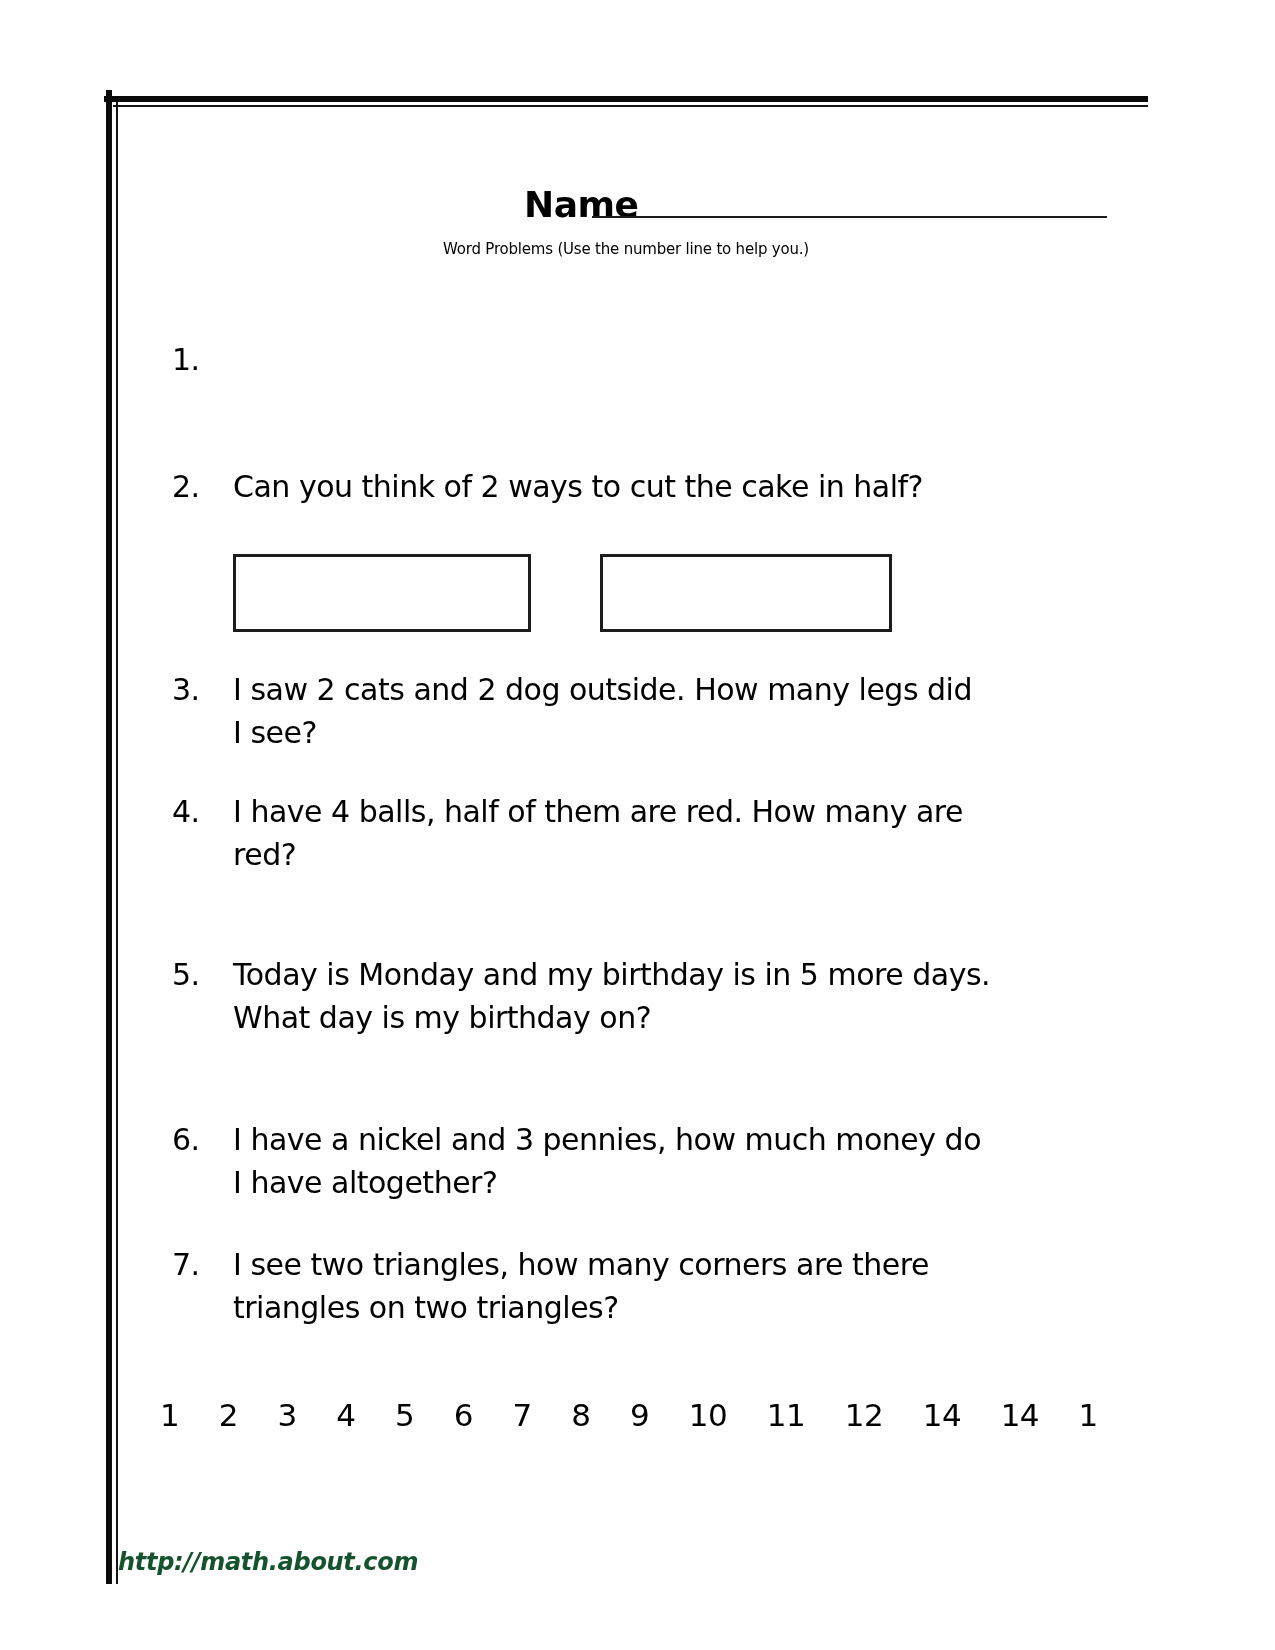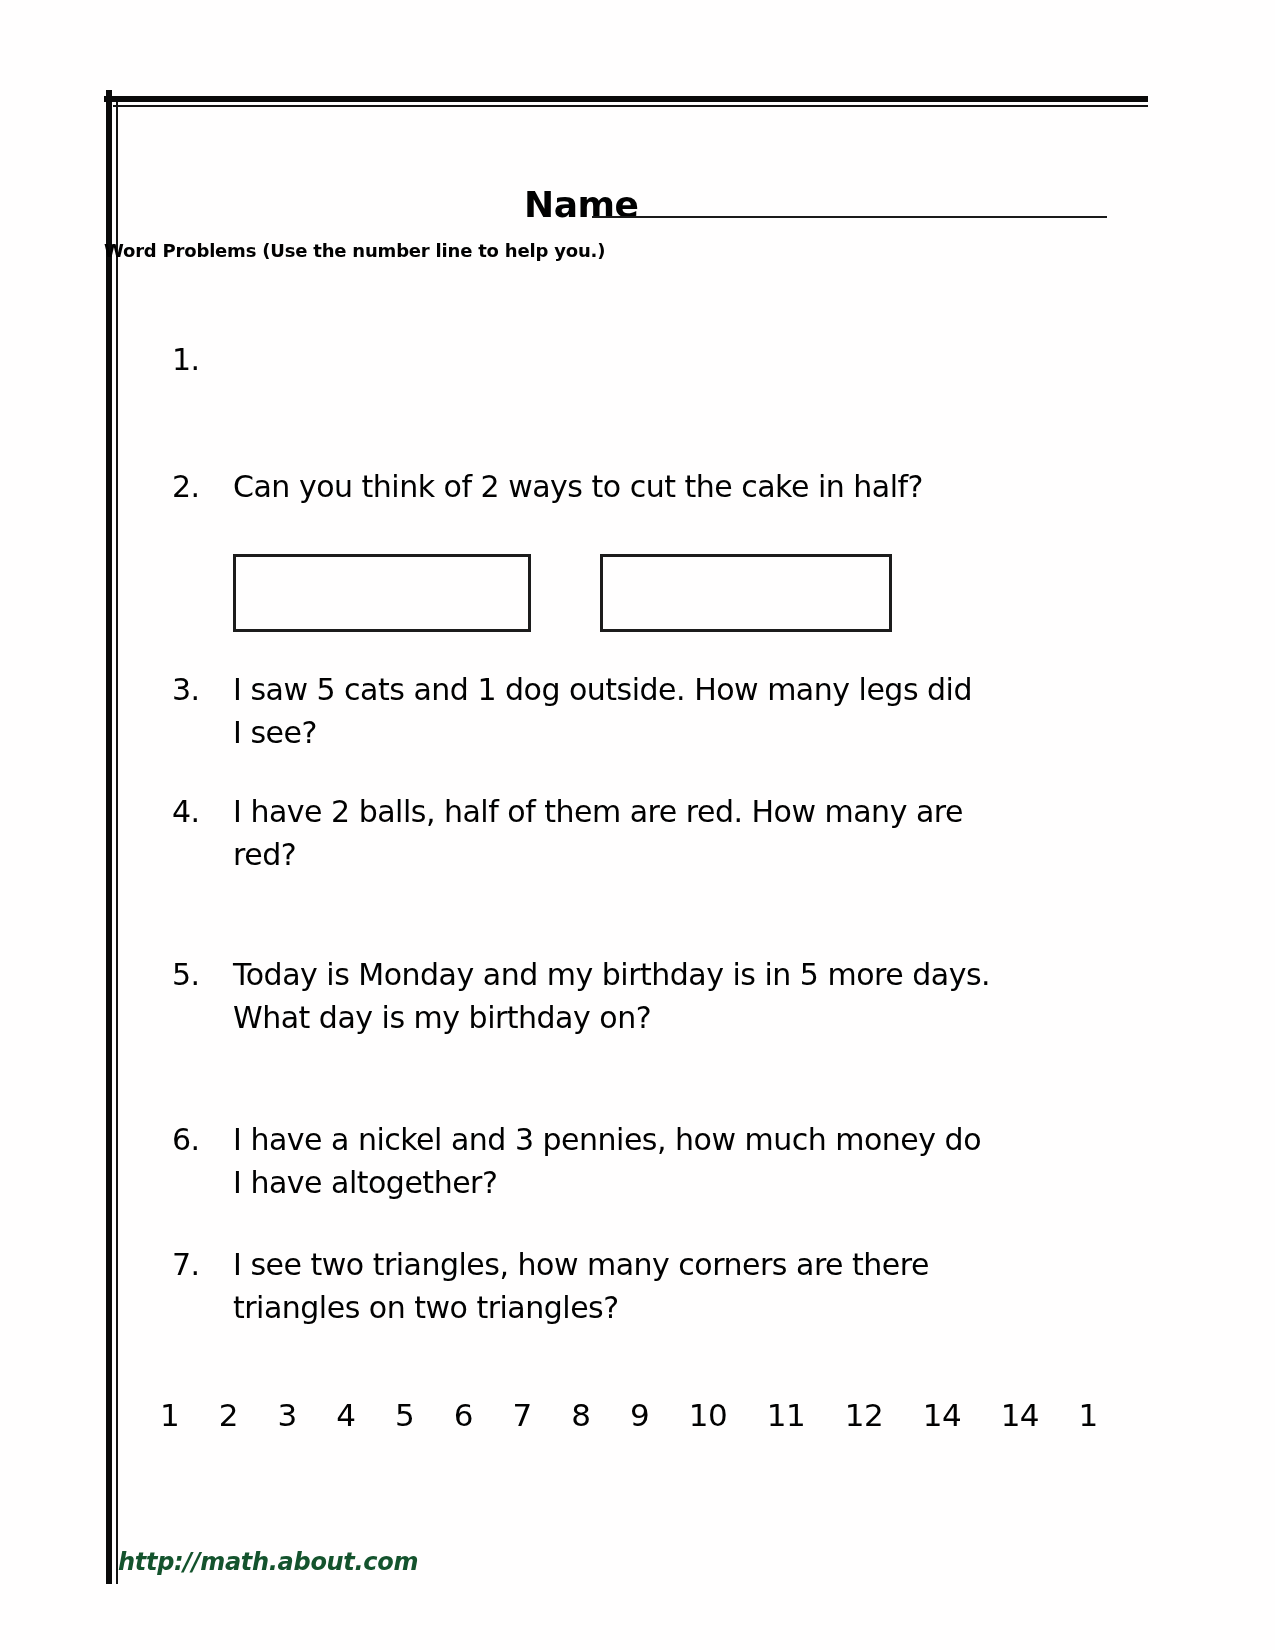--- a/index.html
+++ b/index.html
@@ -40,22 +40,22 @@
     letter-spacing: -0.5px;
   }
   .name-line {
     position: absolute; left: 592px; top: 216px;
     width: 515px; height: 2px; background: #1a1a1a;
   }
   
   .title {
     position: absolute; left: 104px; top: 240px;
     width: 1044px;
-    text-align: left;
-    font-size: 18px; font-weight: bold;
+    text-align: center;
+    font-size: 15px; font-weight: normal;
     letter-spacing: -0.2px;
   }
   
   .question {
     position: absolute; left: 172px;
     display: flex;
     font-size: 30px;
     line-height: 43px;
     letter-spacing: -0.5px;
   }
@@ -122,27 +122,27 @@
   <div class="question q2">
     <span class="q-num">2.</span>
     <div class="q-text">Can you think of 2 ways to cut the cake in half?</div>
   </div>
 
   <div class="answer-box box-1"></div>
   <div class="answer-box box-2"></div>
 
   <div class="question q3">
     <span class="q-num">3.</span>
-    <div class="q-text">I saw 5 cats and 1 dog outside. How many legs did
+    <div class="q-text">I saw 2 cats and 2 dog outside. How many legs did
 I see?</div>
   </div>
 
   <div class="question q4">
     <span class="q-num">4.</span>
-    <div class="q-text">I have 2 balls, half of them are red. How many are
+    <div class="q-text">I have 4 balls, half of them are red. How many are
 red?</div>
   </div>
 
   <div class="question q5">
     <span class="q-num">5.</span>
     <div class="q-text">Today is Monday and my birthday is in 5 more days.
 What day is my birthday on?</div>
   </div>
 
   <div class="question q6">

